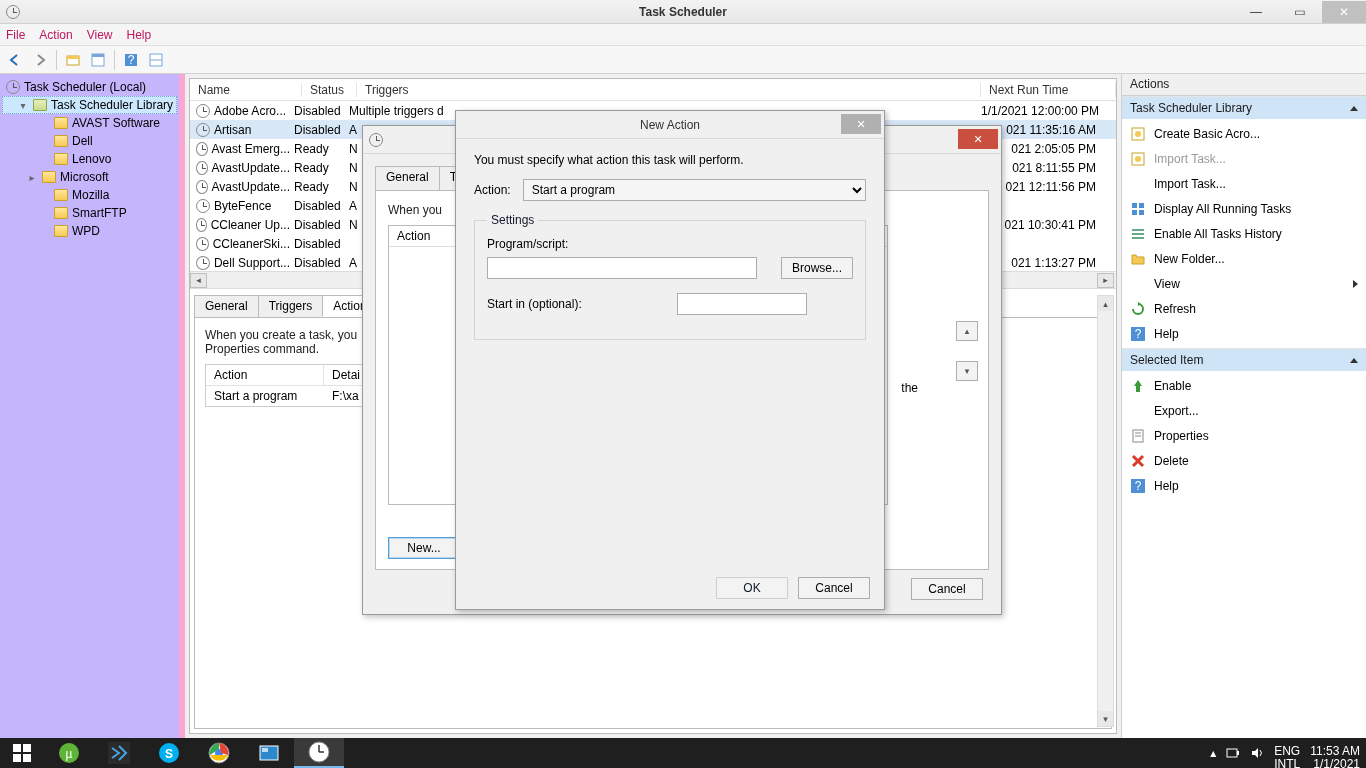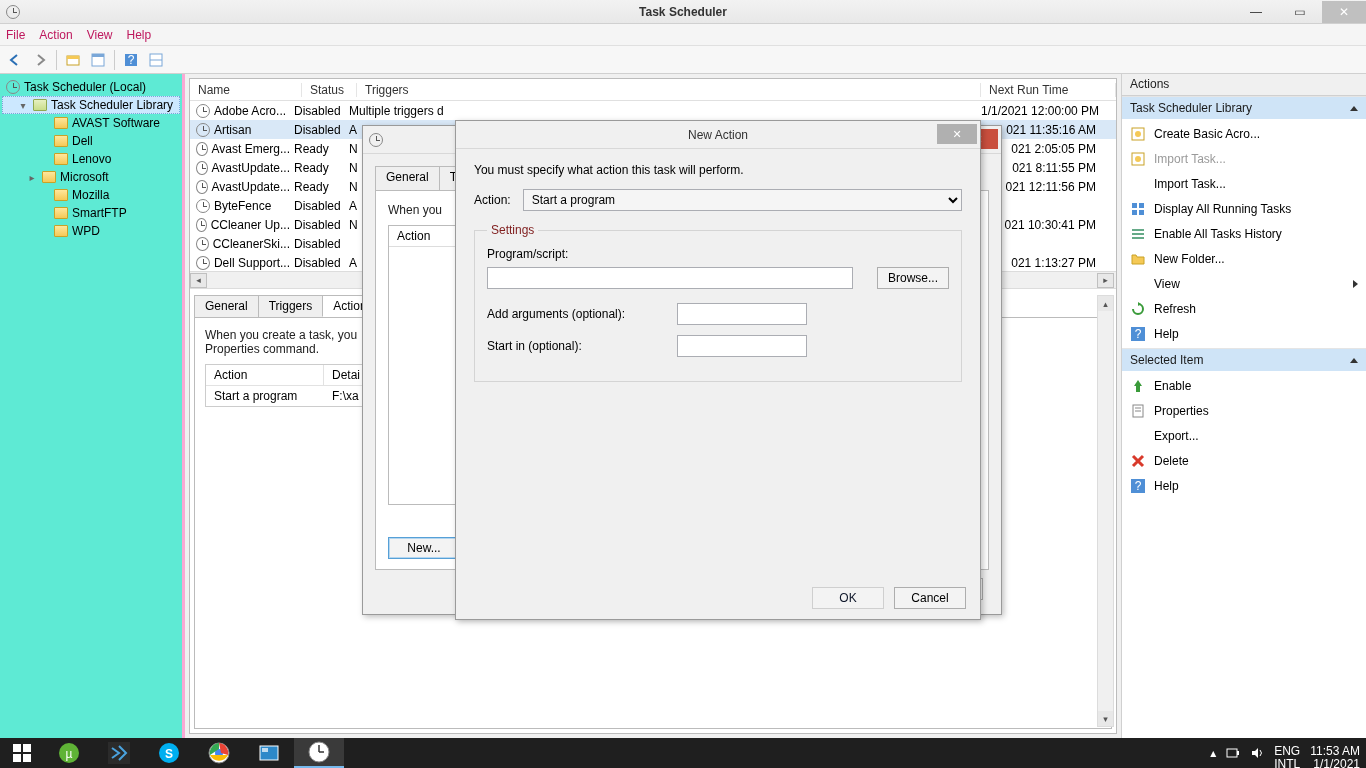--- a/index.html
+++ b/index.html
@@ -17,21 +17,21 @@
 .menubar { height: 22px; background:#f5f5f5; display:flex; align-items:center; padding:0 6px; gap:14px; border-bottom:1px solid #e0e0e0;}
 .menubar span { color:#be185d; }
 
 
 .toolbar { height: 28px; background:#f7f7f7; display:flex; align-items:center; padding:0 4px; gap:3px; border-bottom:1px solid #d0d0d0;}
 .toolbar .tbtn { width:22px; height:22px; display:flex; align-items:center; justify-content:center; border:1px solid transparent; }
 .toolbar .sep { width:1px; height:20px; background:#ccc; margin:0 2px;}
 
 
 .main { display:flex; height: calc(768px - 24px - 22px - 28px - 30px); }
-.tree { width:185px; border-right:3px solid #f9a8d4; background:#5eead4; padding:4px 2px; overflow:hidden;}
+.tree { width:185px; border-right:6px solid #f9a8d4; background:#c4b5fd; padding:4px 2px; overflow:hidden;}
 .tree-item { display:flex; align-items:center; height:18px; padding-left:4px; gap:4px; white-space:nowrap;}
 .tree-item.sel { background:#cce8ff; border:1px dotted #7aa7d8;}
 .expander{ width:12px; text-align:center; color:#666; font-size:10px;}
 .folder-icon{ width:14px; height:12px; background:linear-gradient(#ffe79c,#f5c956); border:1px solid #c9a227; border-radius:1px;}
 .clock-mini{ width:14px;height:14px;border:1px solid #888;border-radius:50%;position:relative;}
 .clock-mini:before,.clock-mini:after{content:"";position:absolute;background:#555;left:50%;top:50%;transform-origin:left top;}
 .clock-mini:before{width:4px;height:1px;}
 .clock-mini:after{width:1px;height:4px;top:2px;}
 
 .center { flex:1; display:flex; flex-direction:column; padding:4px; background:#f0f0f0; overflow:hidden;}
@@ -83,39 +83,39 @@
 .dlg-title .ico{margin-left:6px;}
 .dlg-close{position:absolute;right:3px;top:3px;width:40px;height:20px;background:#b0b0b0;color:#fff;display:flex;align-items:center;justify-content:center;font-size:11px;}
 .dlg-close.red{background:#c94f3e;}
 .dlg-body{padding:8px 12px;}
 .btn{min-width:72px; height:22px; background:#f3f3f3; border:1px solid #adadad; display:inline-flex;align-items:center;justify-content:center; padding:0 10px;}
 .btn.disabled{color:#0f172a;border-color:#cfcfcf;}
 .btn.focus{border:1px solid #56a0d7; box-shadow:inset 0 0 0 1px #b5d6ef;}
 input.txt, select.sel{height:22px;border:1px solid #abadb3;background:#fff;padding:0 4px;font-size:12px;width:100%;}
 select.sel{background:#f5f5f5;}
 fieldset{border:1px solid #d4d4d4;padding:10px 12px 14px 12px;margin-top:6px;}
-legend{padding:0 4px;color:#7f1d1d;}
+legend{padding:0 4px;color:#0f172a;}
 .row-f{display:flex;align-items:center;gap:10px;margin-bottom:10px;}
 .lab{width:180px;}
 
 
 .create-dlg{left:362px; top:125px; width:640px; height:490px;}
 .create-tabs{display:flex;height:24px;margin-top:4px;}
 .create-tab{padding:3px 10px;border:1px solid #bbb;background:#efefef;border-bottom:none;margin-right:-1px;}
 .create-pane{border:1px solid #bbb;background:#fff;height:380px;padding:12px;position:relative;}
 .create-text{font-size:12px;color:#222;}
 .sidebtns{position:absolute;right:10px;top:130px;display:flex;flex-direction:column;gap:20px;}
 .sq{width:22px;height:20px;border:1px solid #adadad;background:#f3f3f3;display:flex;align-items:center;justify-content:center;font-size:9px;color:#555;}
 .create-bottom{display:flex;justify-content:flex-end;gap:8px;padding:8px 6px 0 0;}
 .action-list{border:1px solid #bbb;width:500px;height:280px;margin-top:8px;}
 .action-list .alh{display:flex;border-bottom:1px solid #ddd;}
 .action-list .alh div{padding:3px 8px;border-right:1px solid #e2e2e2;}
 
 
-.newact-dlg{left:455px; top:120px; width:526px; height:500px; z-index:60;}
+.newact-dlg{left:455px; top:110px; width:430px; height:500px; z-index:60;}
 .newact-body{padding:14px 18px;}
 .na-toprow{display:flex;align-items:center;gap:12px;margin:12px 0;}
 .na-bottom{position:absolute;bottom:10px;right:14px;display:flex;gap:10px;}
 
 
 .taskbar{position:absolute; left:0; right:0; bottom:0; height:30px; background:#1f1f1f; display:flex; align-items:center; color:#fff; z-index:100;}
 .taskbar .start{width:44px;height:30px;display:flex;align-items:center;justify-content:center;}
 .taskbar .tb-icon{width:50px;height:30px;display:flex;align-items:center;justify-content:center;}
 .taskbar .tb-icon.active{background:#3a3a3a;border-bottom:2px solid #76b9ed;}
 .taskbar .tray{margin-left:auto;display:flex;align-items:center;gap:10px;padding-right:6px;font-size:11px;}
@@ -457,33 +457,33 @@
           <span class="aicon">
             <svg width="16" height="16">
               <path d="M8 2 L12 8 L4 8 Z" fill="#3a9b3a"></path>
               <rect x="6" y="8" width="4" height="6" fill="#3a9b3a"></rect>
             </svg>
           </span>
           <span>Enable</span>
         </div>
         <div class="a-item">
           <span class="aicon">
+            <svg width="16" height="16"></svg>
+          </span>
+          <span>Export...</span>
+        </div>
+        <div class="a-item">
+          <span class="aicon">
             <svg width="16" height="16">
               <rect x="3" y="2" width="10" height="12" fill="#fff" stroke="#888"></rect>
               <line x1="5" y1="5" x2="11" y2="5" stroke="#888"></line>
               <line x1="5" y1="8" x2="11" y2="8" stroke="#888"></line>
             </svg>
           </span>
           <span>Properties</span>
-        </div>
-        <div class="a-item">
-          <span class="aicon">
-            <svg width="16" height="16"></svg>
-          </span>
-          <span>Export...</span>
         </div>
         <div class="a-item">
           <span class="aicon">
             <svg width="16" height="16">
               <path d="M3 3 L13 13 M13 3 L3 13" stroke="#d93a2b" stroke-width="3"></path>
             </svg>
           </span>
           <span>Delete</span>
         </div>
         <div class="a-item">
@@ -545,24 +545,20 @@
       </select>
     </div>
     <fieldset>
       <legend>Settings</legend>
       <div style="margin-bottom:6px">Program/script:</div>
       <div style="display:flex;gap:24px;margin-bottom:14px">
         <input class="txt" style="flex: 1 1 0%;">
         <div class="btn">Browse...</div>
       </div>
       <div class="row-f">
-        <span class="lab">Add arguments (optional):</span>
-        <input class="txt" style="width: 130px;">
-      </div>
-      <div class="row-f">
         <span class="lab">Start in (optional):</span>
         <input class="txt" style="width: 130px;">
       </div>
     </fieldset>
     <div class="na-bottom">
       <div class="btn disabled">OK</div>
       <div class="btn">Cancel</div>
     </div>
   </div>
 </div>

